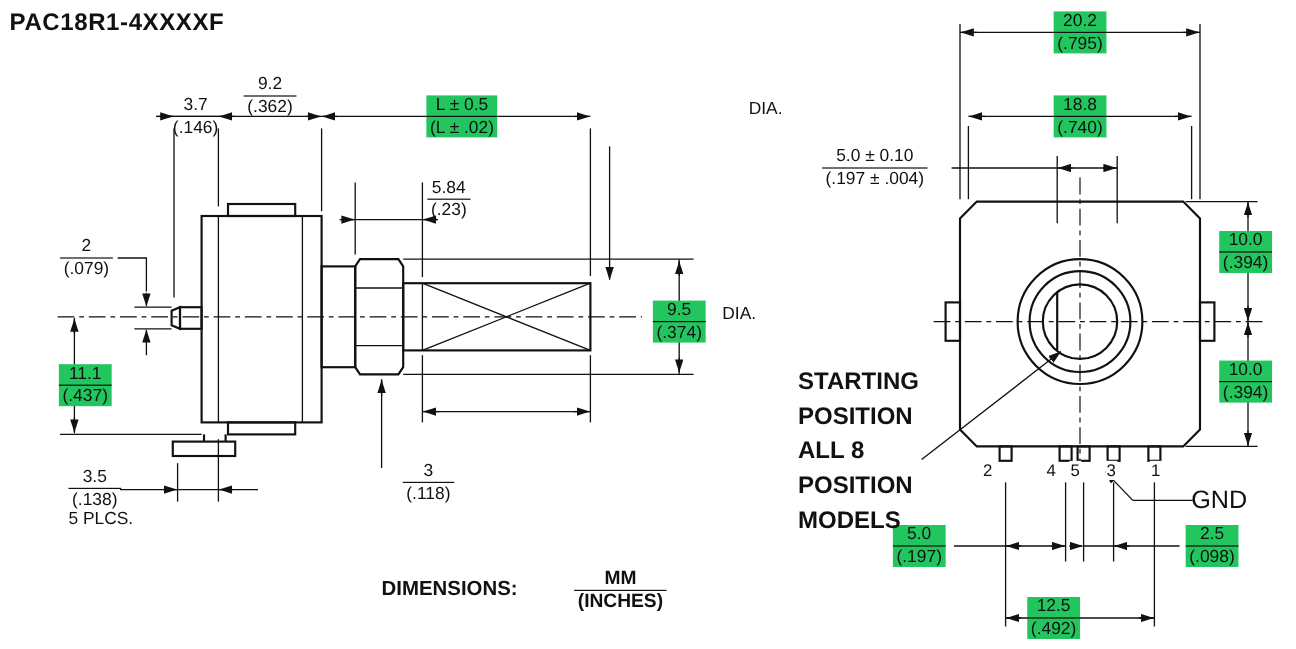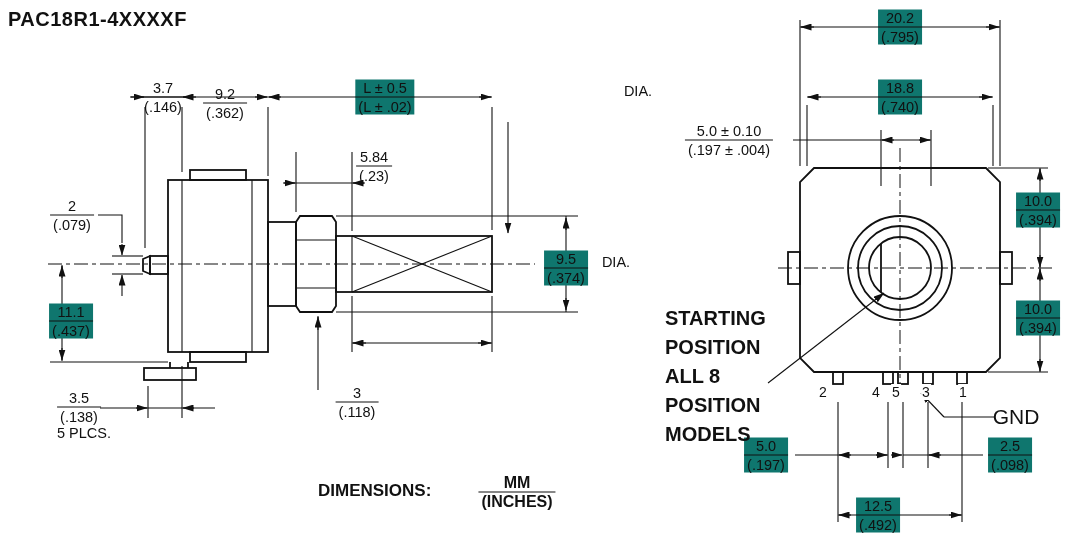--- a/index.html
+++ b/index.html
@@ -10,21 +10,21 @@
   .title{
     position:absolute;left:8px;top:8px;font-size:20px;font-weight:bold;letter-spacing:.5px;
   }
   svg{position:absolute;left:0;top:0;}
   .dim{
     position:absolute;transform:translate(-50%,-50%);text-align:center;
     font-size:14.5px;line-height:16px;white-space:nowrap;
   }
   .dim .mm{display:block;border-bottom:1.6px solid #111;padding:0 3px 1px 3px;}
   .dim .in{display:block;padding:1px 3px 0 3px;}
-  .dim.mask{background:#0f766e;}
+  .dim.mask{background:#22c55e;}
   .txt{
     position:absolute;transform:translate(-50%,-50%);font-size:14.5px;white-space:nowrap;
   }
   .callout{
     position:absolute;left:665px;top:292px;font-size:20px;font-weight:bold;line-height:29px;margin-top:12px;
   }
   .callout div{white-space:nowrap;}
   .pin-label{position:absolute;transform:translate(-50%,-50%);font-size:14px;background:#fff;padding:0 1px;}
   .note-label{position:absolute;left:318px;top:481px;font-size:17px;font-weight:bold;}
   .note-frac{font-weight:bold;font-size:16px;}
@@ -200,21 +200,21 @@
     </g>
   </g>
 </svg>
 
   <div class="title">PAC18R1-4XXXXF</div>
 
   <div class="dim" style="left:163px;top:97px">
     <span class="mm">3.7</span>
     <span class="in">(.146)</span>
   </div>
-  <div class="dim" style="left:225px;top:103px">
+  <div class="dim" style="left:225px;top:80px">
     <span class="mm">9.2</span>
     <span class="in">(.362)</span>
   </div>
   <div class="dim mask" style="left:385px;top:97px">
     <span class="mm">L ± 0.5</span>
     <span class="in">(L ± .02)</span>
   </div>
   <div class="txt" style="left:638px;top:91px">DIA.</div>
   <div class="dim" style="left:374px;top:166px">
     <span class="mm">5.84</span>

